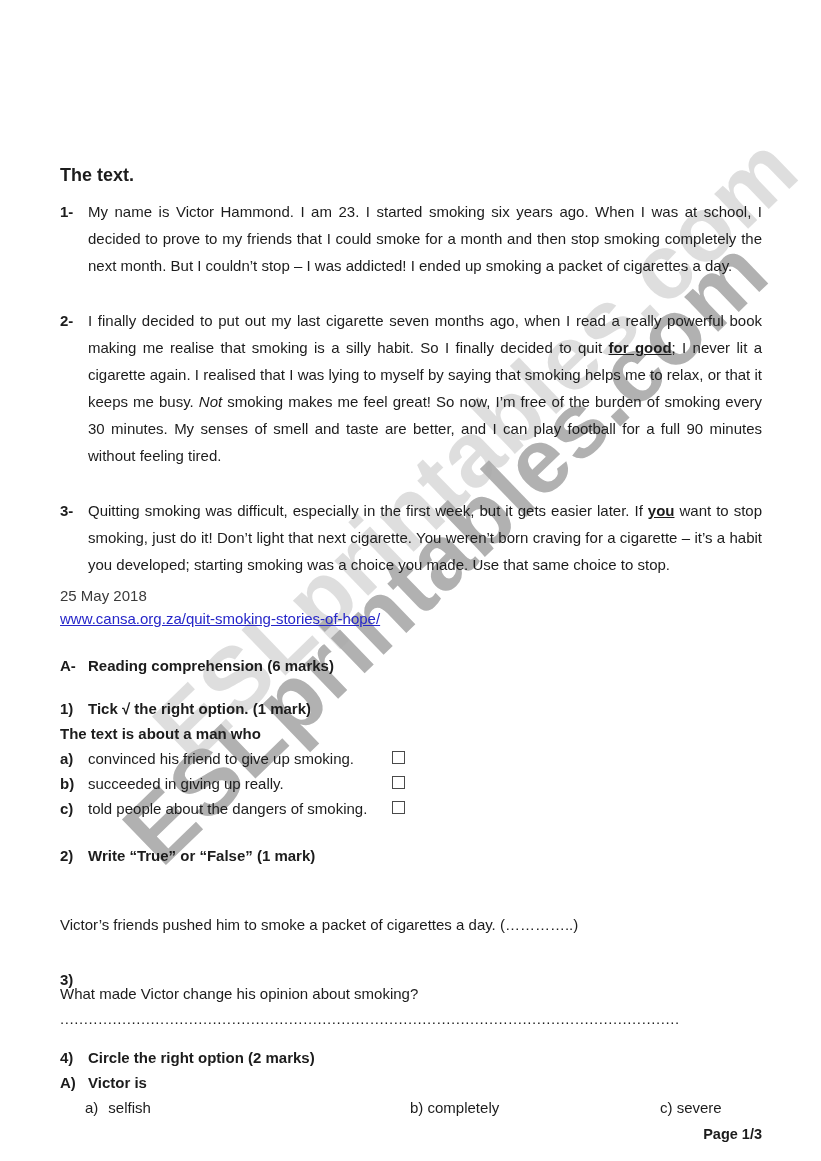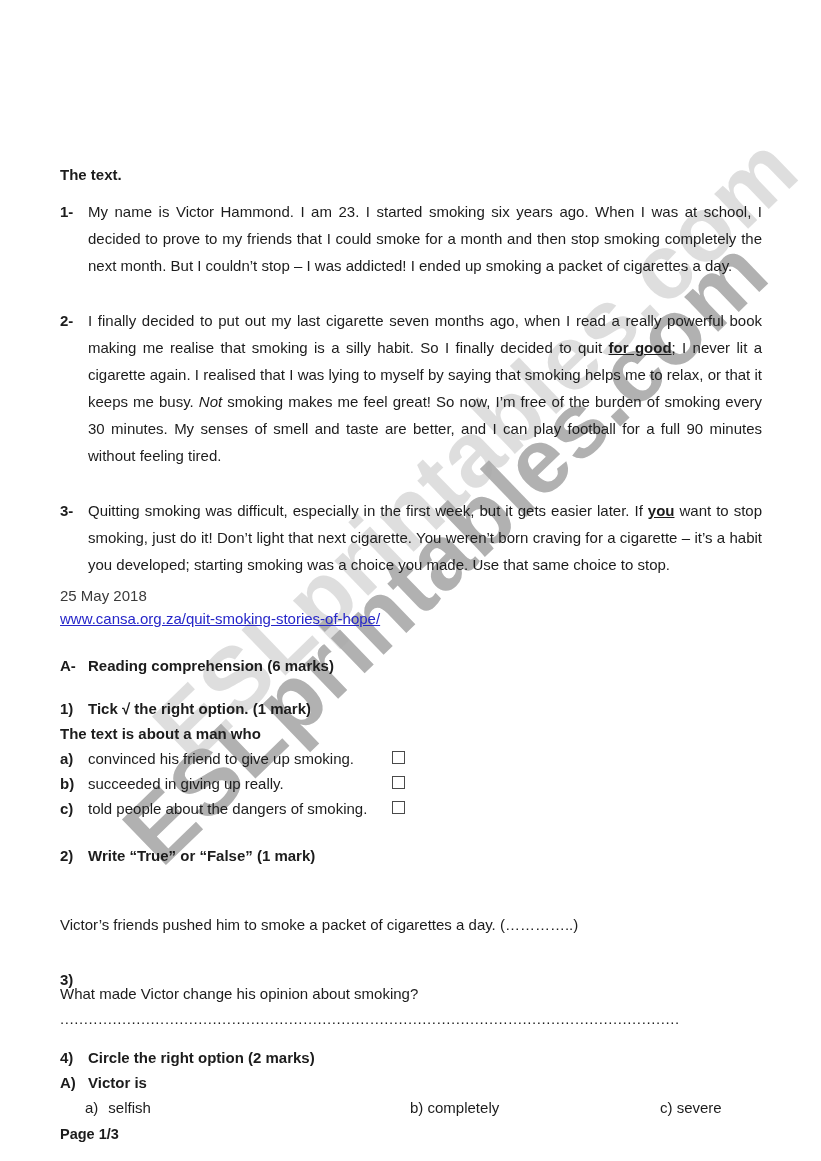--- a/index.html
+++ b/index.html
@@ -25,21 +25,21 @@
     pointer-events:none;
     user-select:none;
   }
   .wm-main{left:-105px;top:505px;opacity:0.92;}
   .wm-echo{left:-75px;top:402px;opacity:0.38;}
   
   .content{
     position:absolute;left:60px;top:166px;width:702px;z-index:1;
   }
   .doc-heading{
-    font-size:15px;font-weight:700;line-height:18px;margin:0 0 14px 0;
+    font-size:18px;font-weight:700;line-height:18px;margin:0 0 14px 0;
   }
   .para{
     position:relative;padding-left:28px;text-align:justify;
     margin:0 0 28px 0;
   }
   .para-num{position:absolute;left:0;top:0;font-weight:700;}
   .source{
     text-align:left;line-height:23px;margin:6px 0 0 0;
   }
   .date{color:#3a3a3a;}
@@ -78,21 +78,21 @@
     line-height:25px;white-space:nowrap;overflow:hidden;
     max-width:618px;letter-spacing:0.6px;
   }
   .q4row{position:relative;height:25px;line-height:25px;}
   .q4row .o1{position:absolute;left:25px;}
   .q4row .o1 .q4lab{margin-right:10px;}
   .q4row .o2{position:absolute;left:350px;}
   .q4row .o3{position:absolute;left:600px;}
   .q4lab{font-weight:400;}
   .footer{
-    text-align:left;font-weight:700;line-height:25px;margin-top:2px;
+    text-align:right;font-weight:700;line-height:25px;margin-top:2px;
     font-size:14.5px;
   }
 </style>
 </head>
 <body>
 
 <div class="page">
 
   <div class="wm wm-main">ESLprintables.com</div>
   <div class="wm wm-echo">ESLprintables.com</div>

